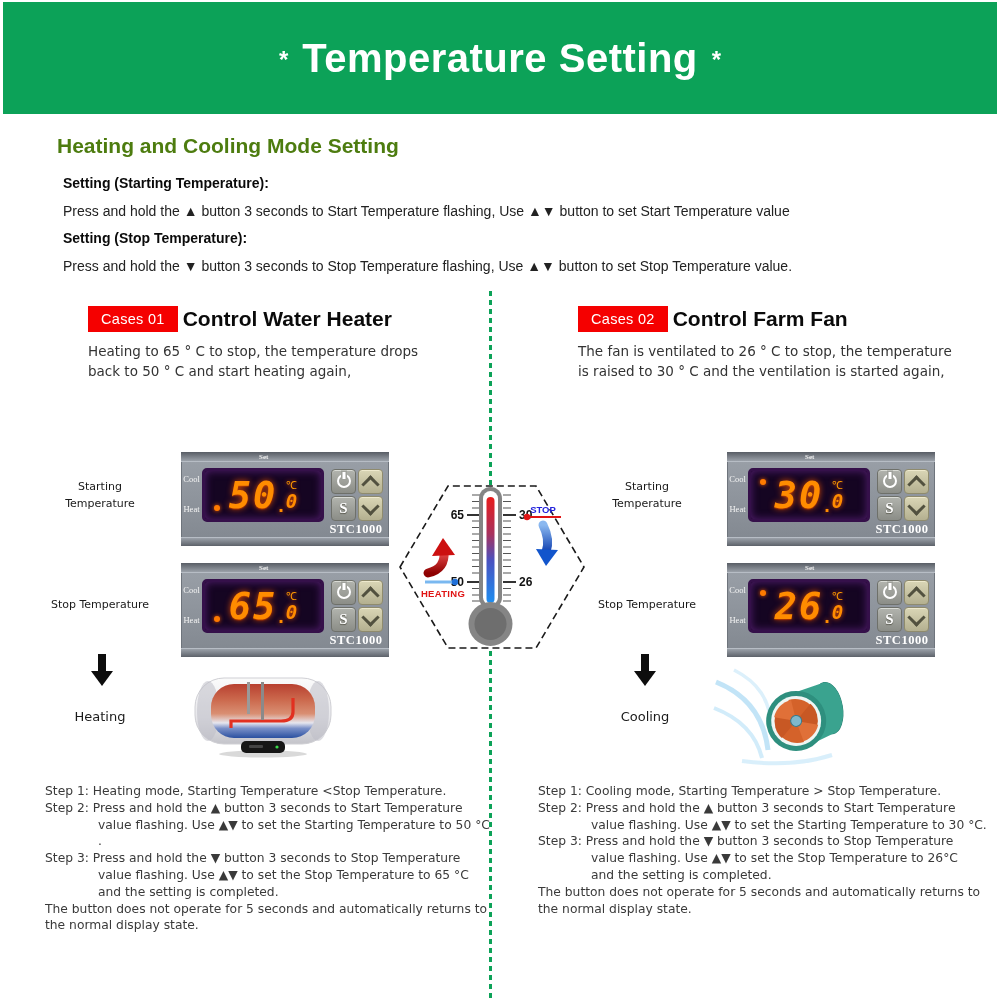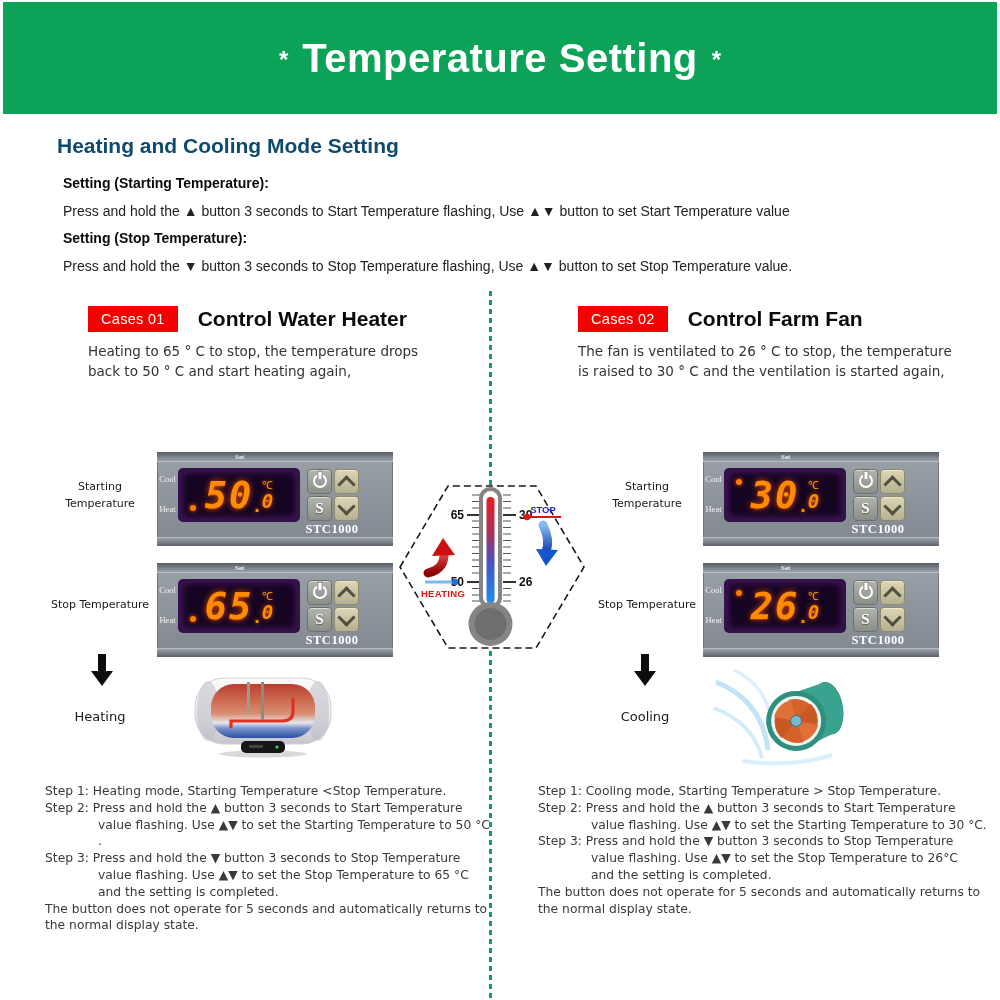--- a/index.html
+++ b/index.html
@@ -7,40 +7,40 @@
         font-family:"Liberation Sans",sans-serif;}
 
   
   .band{position:absolute;left:3px;right:3px;top:2px;height:112px;background:#0CA258;
         display:flex;align-items:center;justify-content:center;gap:14px;}
   .band .star{color:#fff;font-size:24px;font-weight:bold;margin-top:4px;}
   .band .title{color:#fff;font-size:40px;font-weight:bold;letter-spacing:.5px;}
 
   
   .intro{position:absolute;left:57px;top:134px;width:910px;color:#111;}
-  .intro h1{font-size:21px;margin:0 0 15px 0;color:#0c4a6e;}
+  .intro h1{font-size:21px;margin:0 0 15px 0;color:#4d7c0f;}
   .intro p{margin:6px;font-size:14px;line-height:21.5px;color:#222;}
   .intro p.b{font-weight:bold;color:#0a0a0a;}
 
   
   .divider{position:absolute;left:489px;top:291px;bottom:0;width:3px;z-index:1;
            background:repeating-linear-gradient(to bottom,#0CA258 0 5px,transparent 5px 9px);}
 
   
-  .case-head{position:absolute;top:306px;display:flex;align-items:center;gap:20px;z-index:2;}
+  .case-head{position:absolute;top:306px;display:flex;align-items:center;gap:5px;z-index:2;}
   .badge{background:#F50000;color:#fff;font-size:14.5px;line-height:26px;height:26px;
          padding:0 13px;letter-spacing:.3px;}
   .case-title{font-size:21px;font-weight:bold;color:#0a0a0a;}
   .case-desc{position:absolute;top:341px;font-size:13.5px;line-height:20px;color:#333;
              font-family:"DejaVu Sans",sans-serif;z-index:2;}
 
   
-  .device{position:absolute;width:236px;height:94px;border-radius:8px;z-index:2;
+  .device{position:absolute;width:208px;height:94px;border-radius:8px;z-index:2;
           background:linear-gradient(#9ba1a9,#81878f);
-          box-shadow:inset 0 0 0 1px #6e747c;}
+          box-shadow:inset 0 0 0 1px #6e747c;margin-left:24px;}
   .device::before{content:"";position:absolute;left:0;right:0;top:0;height:9px;
           background:linear-gradient(#585d65,#9ba1a9);border-bottom:1px solid #b7bdc5;}
   .device::after{content:"";position:absolute;left:0;right:0;bottom:0;height:8px;
           background:linear-gradient(#9ba1a9,#5d626a);border-top:1px solid #b7bdc5;}
   .set-label{position:absolute;top:1px;left:78px;font-size:7px;font-weight:bold;color:#f2f2f2;
           font-family:"Liberation Serif",serif;z-index:3;}
   .side-label{position:absolute;left:0;width:21px;text-align:center;font-size:8.5px;
           font-weight:normal;color:#f4f4f4;font-family:"Liberation Serif",serif;}
   .side-label.cool{top:22px}.side-label.heat{top:52px}
   .display{position:absolute;left:21px;top:16px;width:116px;height:48px;background:#150522;

